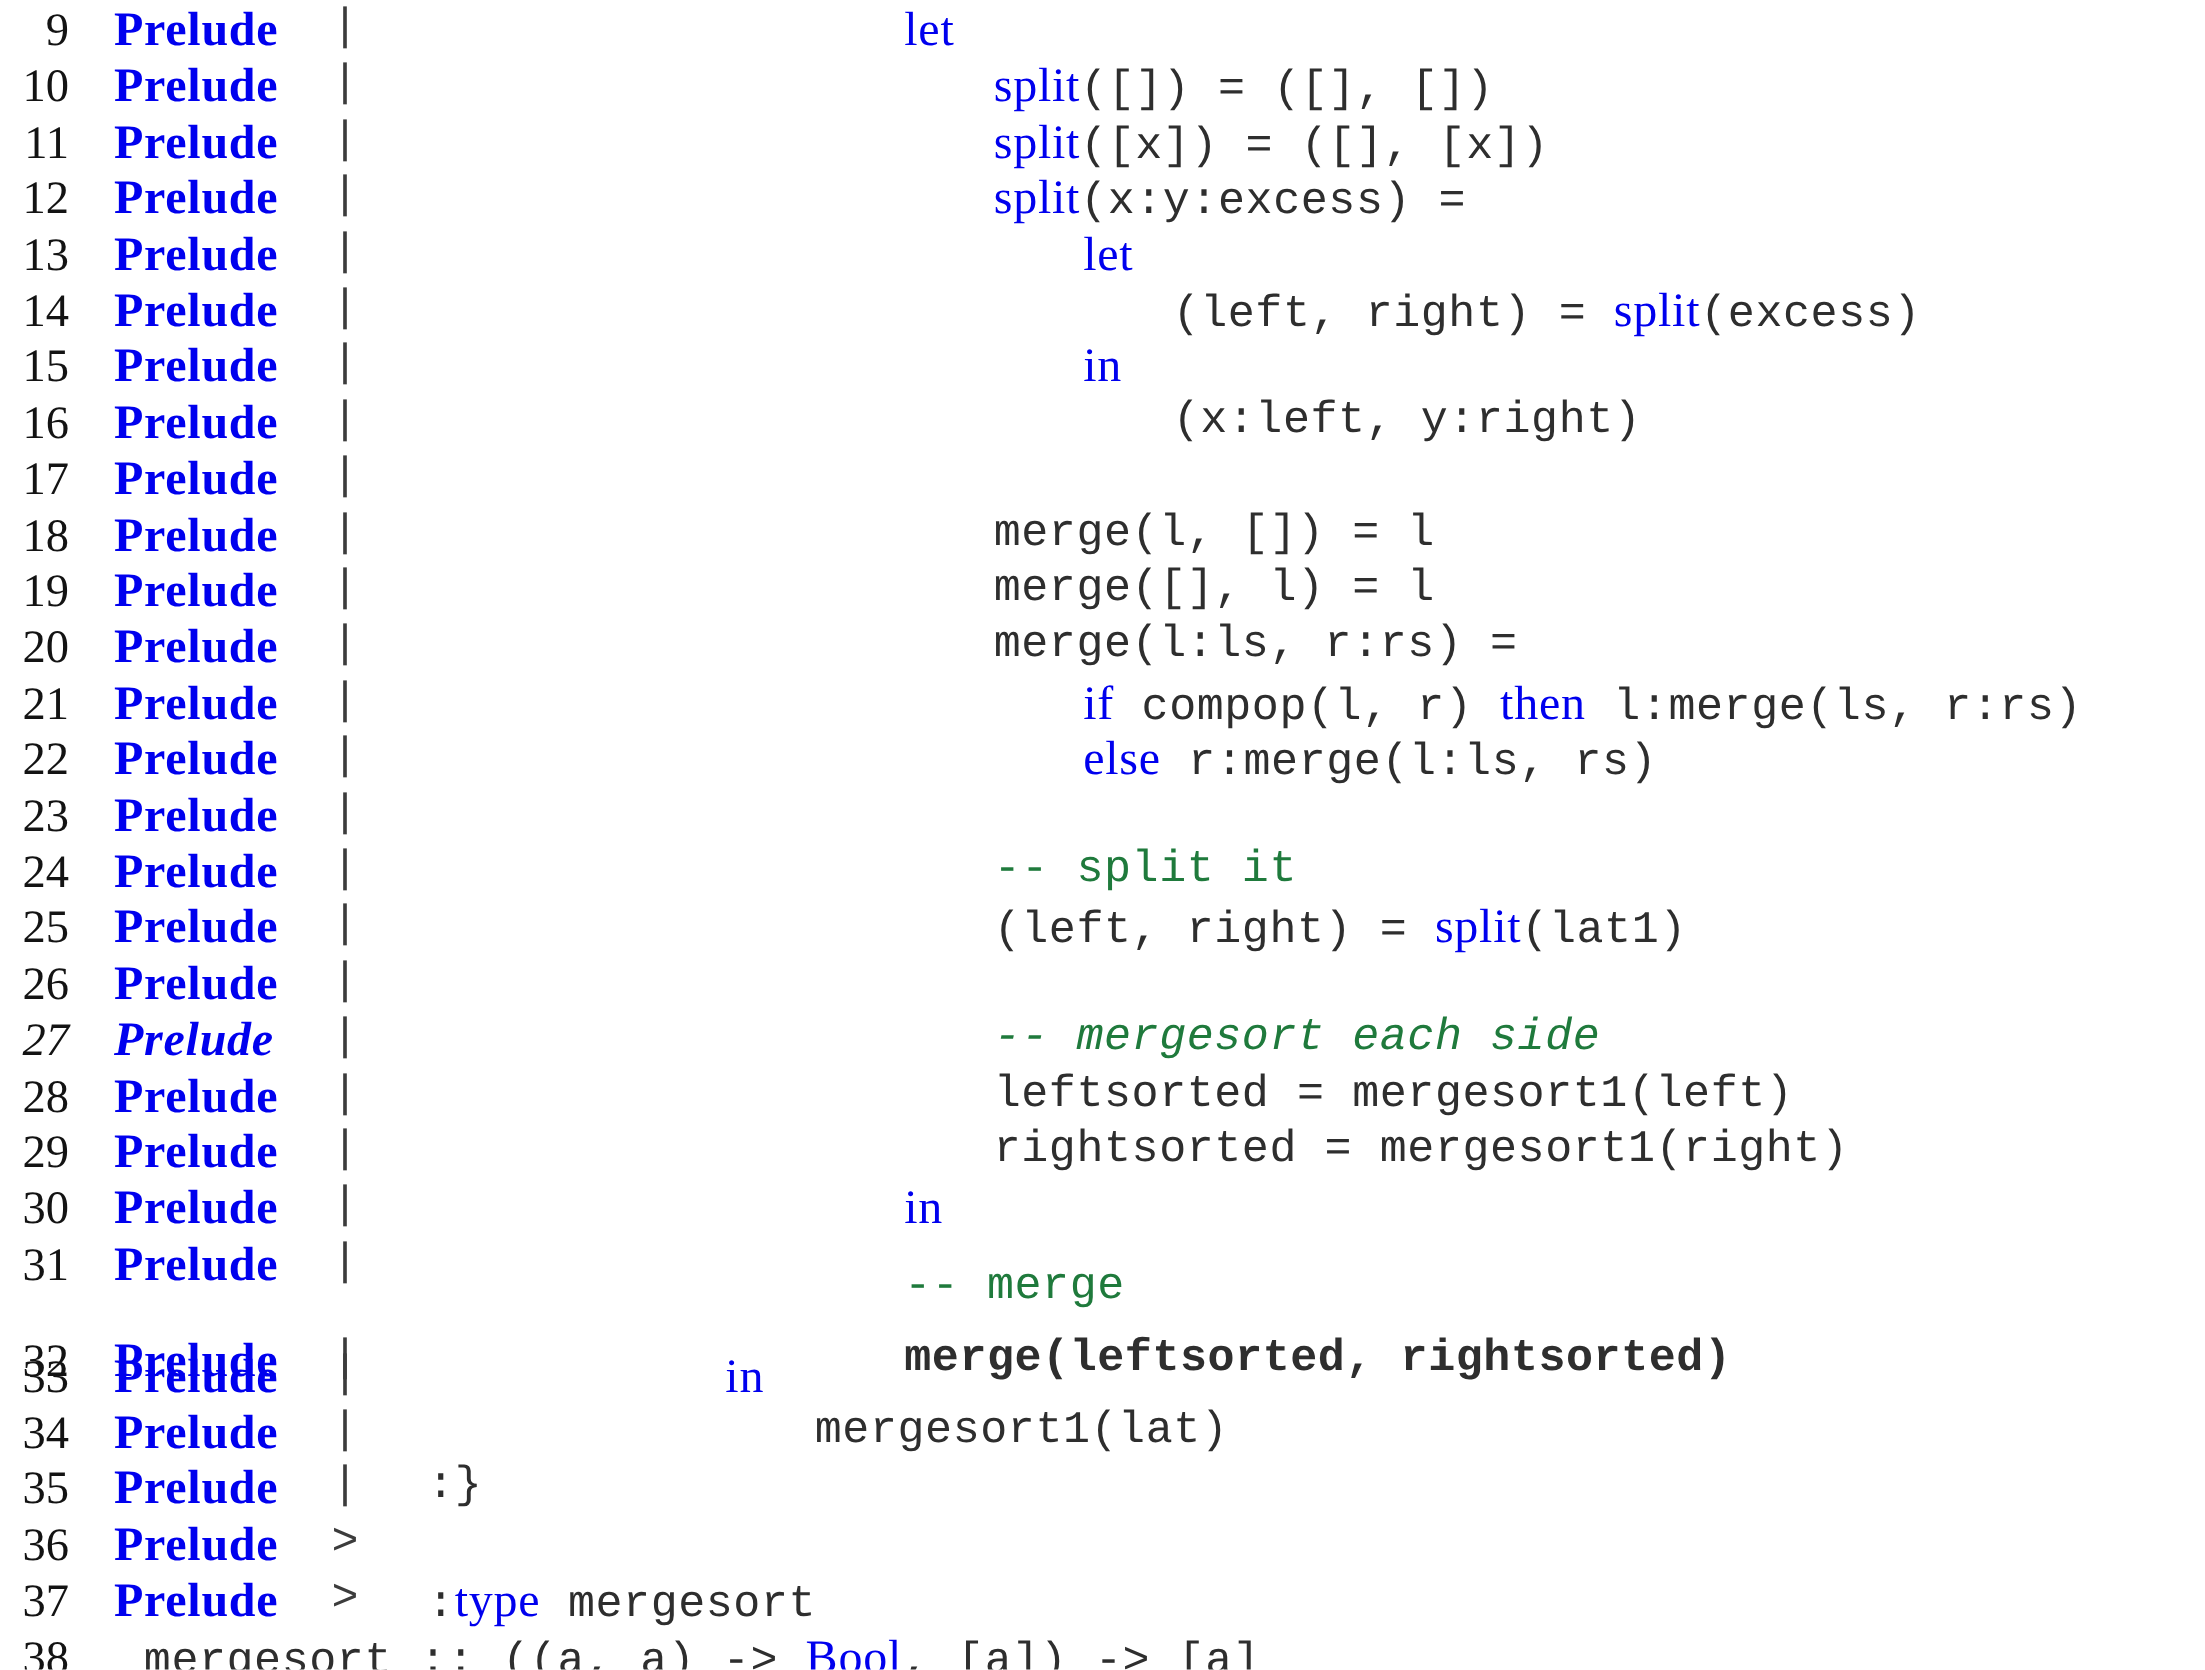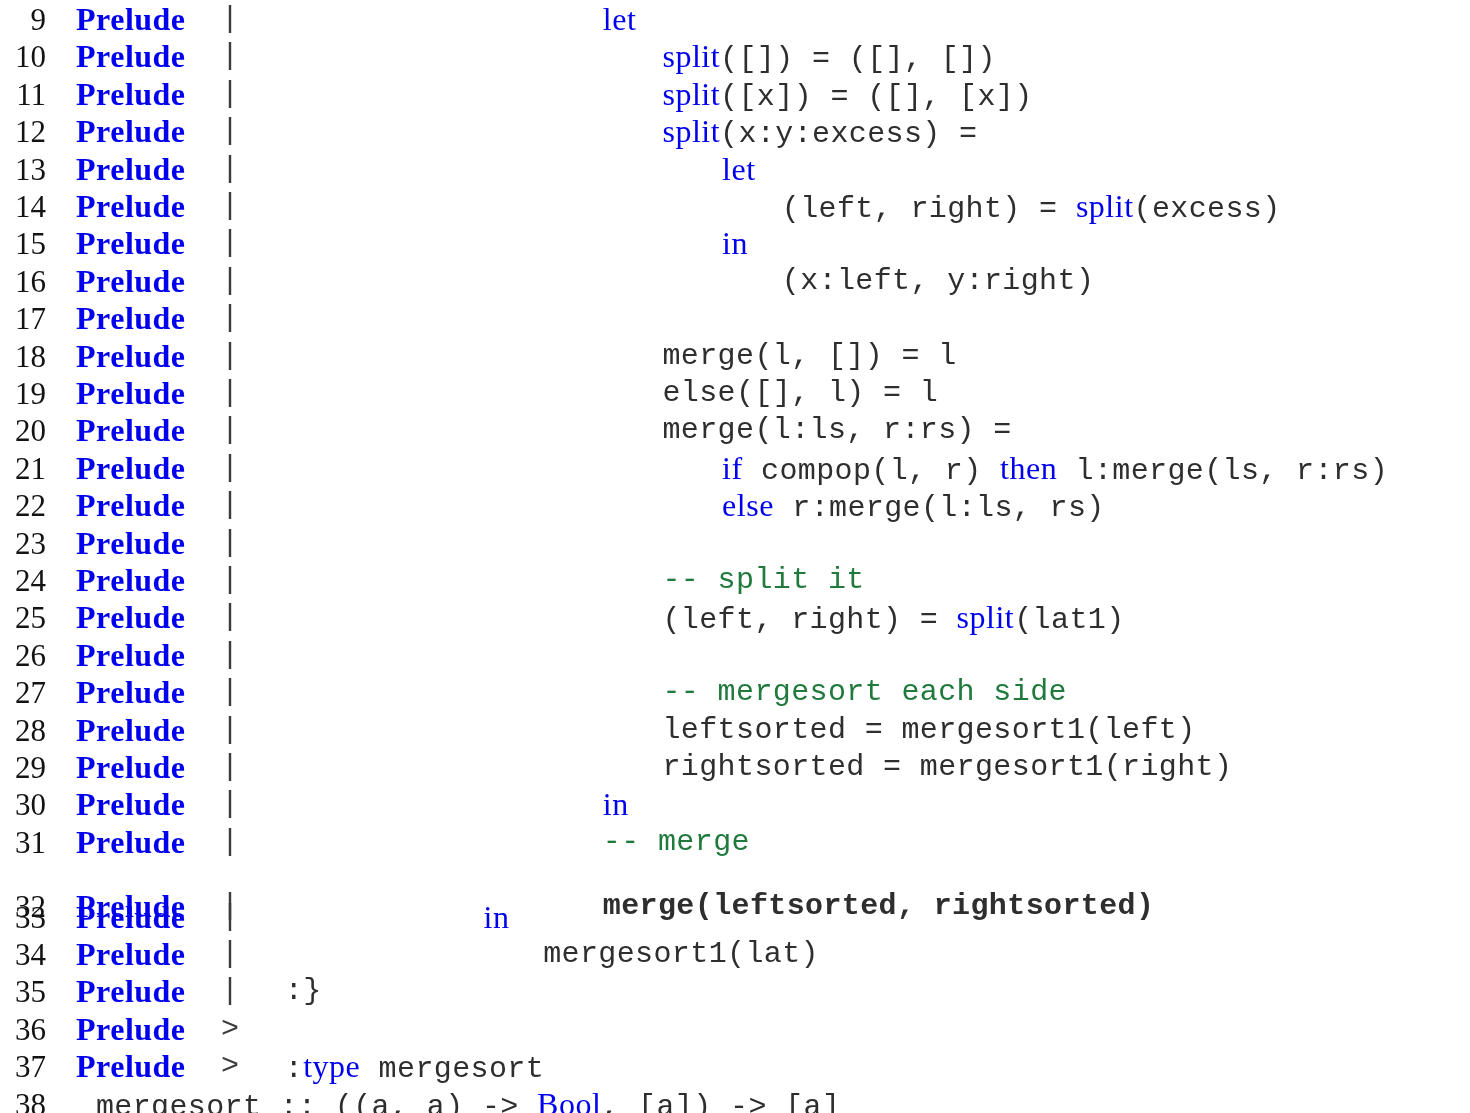--- a/index.html
+++ b/index.html
@@ -95,33 +95,33 @@
     <div class="line" style="position: absolute; left: 0px; top: 1px; width: 1470px;"><span class="lineno">9</span><span class="prompt">Prelude</span><span class="sep">|</span><span class="code" style="left: 602.84px;"><span class="kw">let</span></span></div>
     <div class="line" style="position: absolute; left: 0px; top: 38.4px; width: 1470px;"><span class="lineno">10</span><span class="prompt">Prelude</span><span class="sep">|</span><span class="code" style="left: 662.48px;"><span class="kw">split</span><span>([]) = ([], [])</span></span></div>
     <div class="line" style="position: absolute; left: 0px; top: 75.8px; width: 1470px;"><span class="lineno">11</span><span class="prompt">Prelude</span><span class="sep">|</span><span class="code" style="left: 662.48px;"><span class="kw">split</span><span>([x]) = ([], [x])</span></span></div>
     <div class="line" style="position: absolute; left: 0px; top: 113.2px; width: 1470px;"><span class="lineno">12</span><span class="prompt">Prelude</span><span class="sep">|</span><span class="code" style="left: 662.48px;"><span class="kw">split</span><span>(x:y:excess) =</span></span></div>
     <div class="line" style="position: absolute; left: 0px; top: 150.6px; width: 1470px;"><span class="lineno">13</span><span class="prompt">Prelude</span><span class="sep">|</span><span class="code" style="left: 722.12px;"><span class="kw">let</span></span></div>
     <div class="line" style="position: absolute; left: 0px; top: 188px; width: 1470px;"><span class="lineno">14</span><span class="prompt">Prelude</span><span class="sep">|</span><span class="code" style="left: 781.76px;"><span>(left, right) = </span><span class="kw">split</span><span>(excess)</span></span></div>
     <div class="line" style="position: absolute; left: 0px; top: 225.4px; width: 1470px;"><span class="lineno">15</span><span class="prompt">Prelude</span><span class="sep">|</span><span class="code" style="left: 722.12px;"><span class="kw">in</span></span></div>
     <div class="line" style="position: absolute; left: 0px; top: 262.8px; width: 1470px;"><span class="lineno">16</span><span class="prompt">Prelude</span><span class="sep">|</span><span class="code" style="left: 781.76px;"><span>(x:left, y:right)</span></span></div>
     <div class="line" style="position: absolute; left: 0px; top: 300.2px; width: 1470px;"><span class="lineno">17</span><span class="prompt">Prelude</span><span class="sep">|</span></div>
     <div class="line" style="position: absolute; left: 0px; top: 337.6px; width: 1470px;"><span class="lineno">18</span><span class="prompt">Prelude</span><span class="sep">|</span><span class="code" style="left: 662.48px;"><span>merge(l, []) = l</span></span></div>
-    <div class="line" style="position: absolute; left: 0px; top: 375px; width: 1470px;"><span class="lineno">19</span><span class="prompt">Prelude</span><span class="sep">|</span><span class="code" style="left: 662.48px;"><span>else([], l) = l</span></span></div>
+    <div class="line" style="position: absolute; left: 0px; top: 375px; width: 1470px;"><span class="lineno">19</span><span class="prompt">Prelude</span><span class="sep">|</span><span class="code" style="left: 662.48px;"><span>merge([], l) = l</span></span></div>
     <div class="line" style="position: absolute; left: 0px; top: 412.4px; width: 1470px;"><span class="lineno">20</span><span class="prompt">Prelude</span><span class="sep">|</span><span class="code" style="left: 662.48px;"><span>merge(l:ls, r:rs) =</span></span></div>
     <div class="line" style="position: absolute; left: 0px; top: 449.8px; width: 1470px;"><span class="lineno">21</span><span class="prompt">Prelude</span><span class="sep">|</span><span class="code" style="left: 722.12px;"><span class="kw">if</span><span> compop(l, r) </span><span class="kw">then</span><span> l:merge(ls, r:rs)</span></span></div>
     <div class="line" style="position: absolute; left: 0px; top: 487.2px; width: 1470px;"><span class="lineno">22</span><span class="prompt">Prelude</span><span class="sep">|</span><span class="code" style="left: 722.12px;"><span class="kw">else</span><span> r:merge(l:ls, rs)</span></span></div>
     <div class="line" style="position: absolute; left: 0px; top: 524.6px; width: 1470px;"><span class="lineno">23</span><span class="prompt">Prelude</span><span class="sep">|</span></div>
     <div class="line" style="position: absolute; left: 0px; top: 562px; width: 1276px;"><span class="lineno">24</span><span class="prompt">Prelude</span><span class="sep">|</span><span class="code" style="left: 662.48px;"><span class="cm">-- split it</span></span></div>
     <div class="line" style="position: absolute; left: 0px; top: 599.4px; width: 1470px;"><span class="lineno">25</span><span class="prompt">Prelude</span><span class="sep">|</span><span class="code" style="left: 662.48px;"><span>(left, right) = </span><span class="kw">split</span><span>(lat1)</span></span></div>
     <div class="line" style="position: absolute; left: 0px; top: 636.8px; width: 1470px;"><span class="lineno">26</span><span class="prompt">Prelude</span><span class="sep">|</span></div>
-    <div class="line" style="position: absolute; left: 0px; top: 674.2px; width: 1217px;"><span class="lineno">27</span><span class="prompt">Prelude</span><span class="sep">|</span><span class="code" style="left: 662.48px;"><span class="cm">-- mergesort each side</span></span></div>
+    <div class="line" style="position: absolute; left: 0px; top: 674.2px; width: 1217px; font-style: italic;"><span class="lineno">27</span><span class="prompt">Prelude</span><span class="sep">|</span><span class="code" style="left: 662.48px;"><span class="cm">-- mergesort each side</span></span></div>
     <div class="line" style="position: absolute; left: 0px; top: 711.6px; width: 1470px;"><span class="lineno">28</span><span class="prompt">Prelude</span><span class="sep">|</span><span class="code" style="left: 662.48px;"><span>leftsorted = mergesort1(left)</span></span></div>
     <div class="line" style="position: absolute; left: 0px; top: 749px; width: 1166px;"><span class="lineno">29</span><span class="prompt">Prelude</span><span class="sep">|</span><span class="code" style="left: 662.48px;"><span>rightsorted = mergesort1(right)</span></span></div>
     <div class="line" style="position: absolute; left: 0px; top: 786.4px; width: 1470px;"><span class="lineno">30</span><span class="prompt">Prelude</span><span class="sep">|</span><span class="code" style="left: 602.84px;"><span class="kw">in</span></span></div>
-    <div class="line" style="position: absolute; left: 0px; top: 823.8px; width: 1470px; padding-left: 10px;"><span class="lineno">31</span><span class="prompt">Prelude</span><span class="sep">|</span><span class="code" style="left: 602.84px;"><span class="cm">-- merge</span></span></div>
+    <div class="line" style="position: absolute; left: 0px; top: 823.8px; width: 1470px; padding-left: 10px;"><span class="lineno">31</span><span class="prompt">Prelude</span><span class="sep">|</span><span class="code" style="left: 602.84px; margin-top: 16px;"><span class="cm">-- merge</span></span></div>
     <div class="line" style="position: absolute; left: 0px; top: 888px; width: 1246px;"><span class="lineno">32</span><span class="prompt">Prelude</span><span class="sep">|</span><span class="code" style="left: 602.84px; font-weight: bold;"><span>merge(leftsorted, rightsorted)</span></span></div>
     <div class="line" style="position: absolute; left: 0px; top: 898.6px; width: 1470px;"><span class="lineno">33</span><span class="prompt">Prelude</span><span class="sep">|</span><span class="code" style="left: 483.56px;"><span class="kw">in</span></span></div>
     <div class="line" style="position: absolute; left: 0px; top: 936px; width: 1470px;"><span class="lineno">34</span><span class="prompt">Prelude</span><span class="sep">|</span><span class="code" style="left: 543.2px;"><span>mergesort1(lat)</span></span></div>
     <div class="line" style="position: absolute; left: 0px; top: 973.4px; width: 1470px;"><span class="lineno">35</span><span class="prompt">Prelude</span><span class="sep">|</span><span class="code" style="left: 284.76px;"><span>:}</span></span></div>
     <div class="line" style="position: absolute; left: 0px; top: 1010.8px; width: 1470px;"><span class="lineno">36</span><span class="prompt">Prelude</span><span class="sep">&gt;</span></div>
     <div class="line" style="position: absolute; left: 0px; top: 1048.2px; width: 1470px;"><span class="lineno">37</span><span class="prompt">Prelude</span><span class="sep">&gt;</span><span class="code" style="left: 284.76px;"><span>:</span><span class="kw">type</span><span> mergesort</span></span></div>
     <div class="line" style="position: absolute; left: 0px; top: 1085.6px; width: 1470px;"><span class="lineno">38</span><span class="code" style="left: 95.88px;"><span>mergesort :: ((a, a) -&gt; </span><span class="kw">Bool</span><span>, [a]) -&gt; [a]</span></span></div>
   </div>
 
 </body></html>

